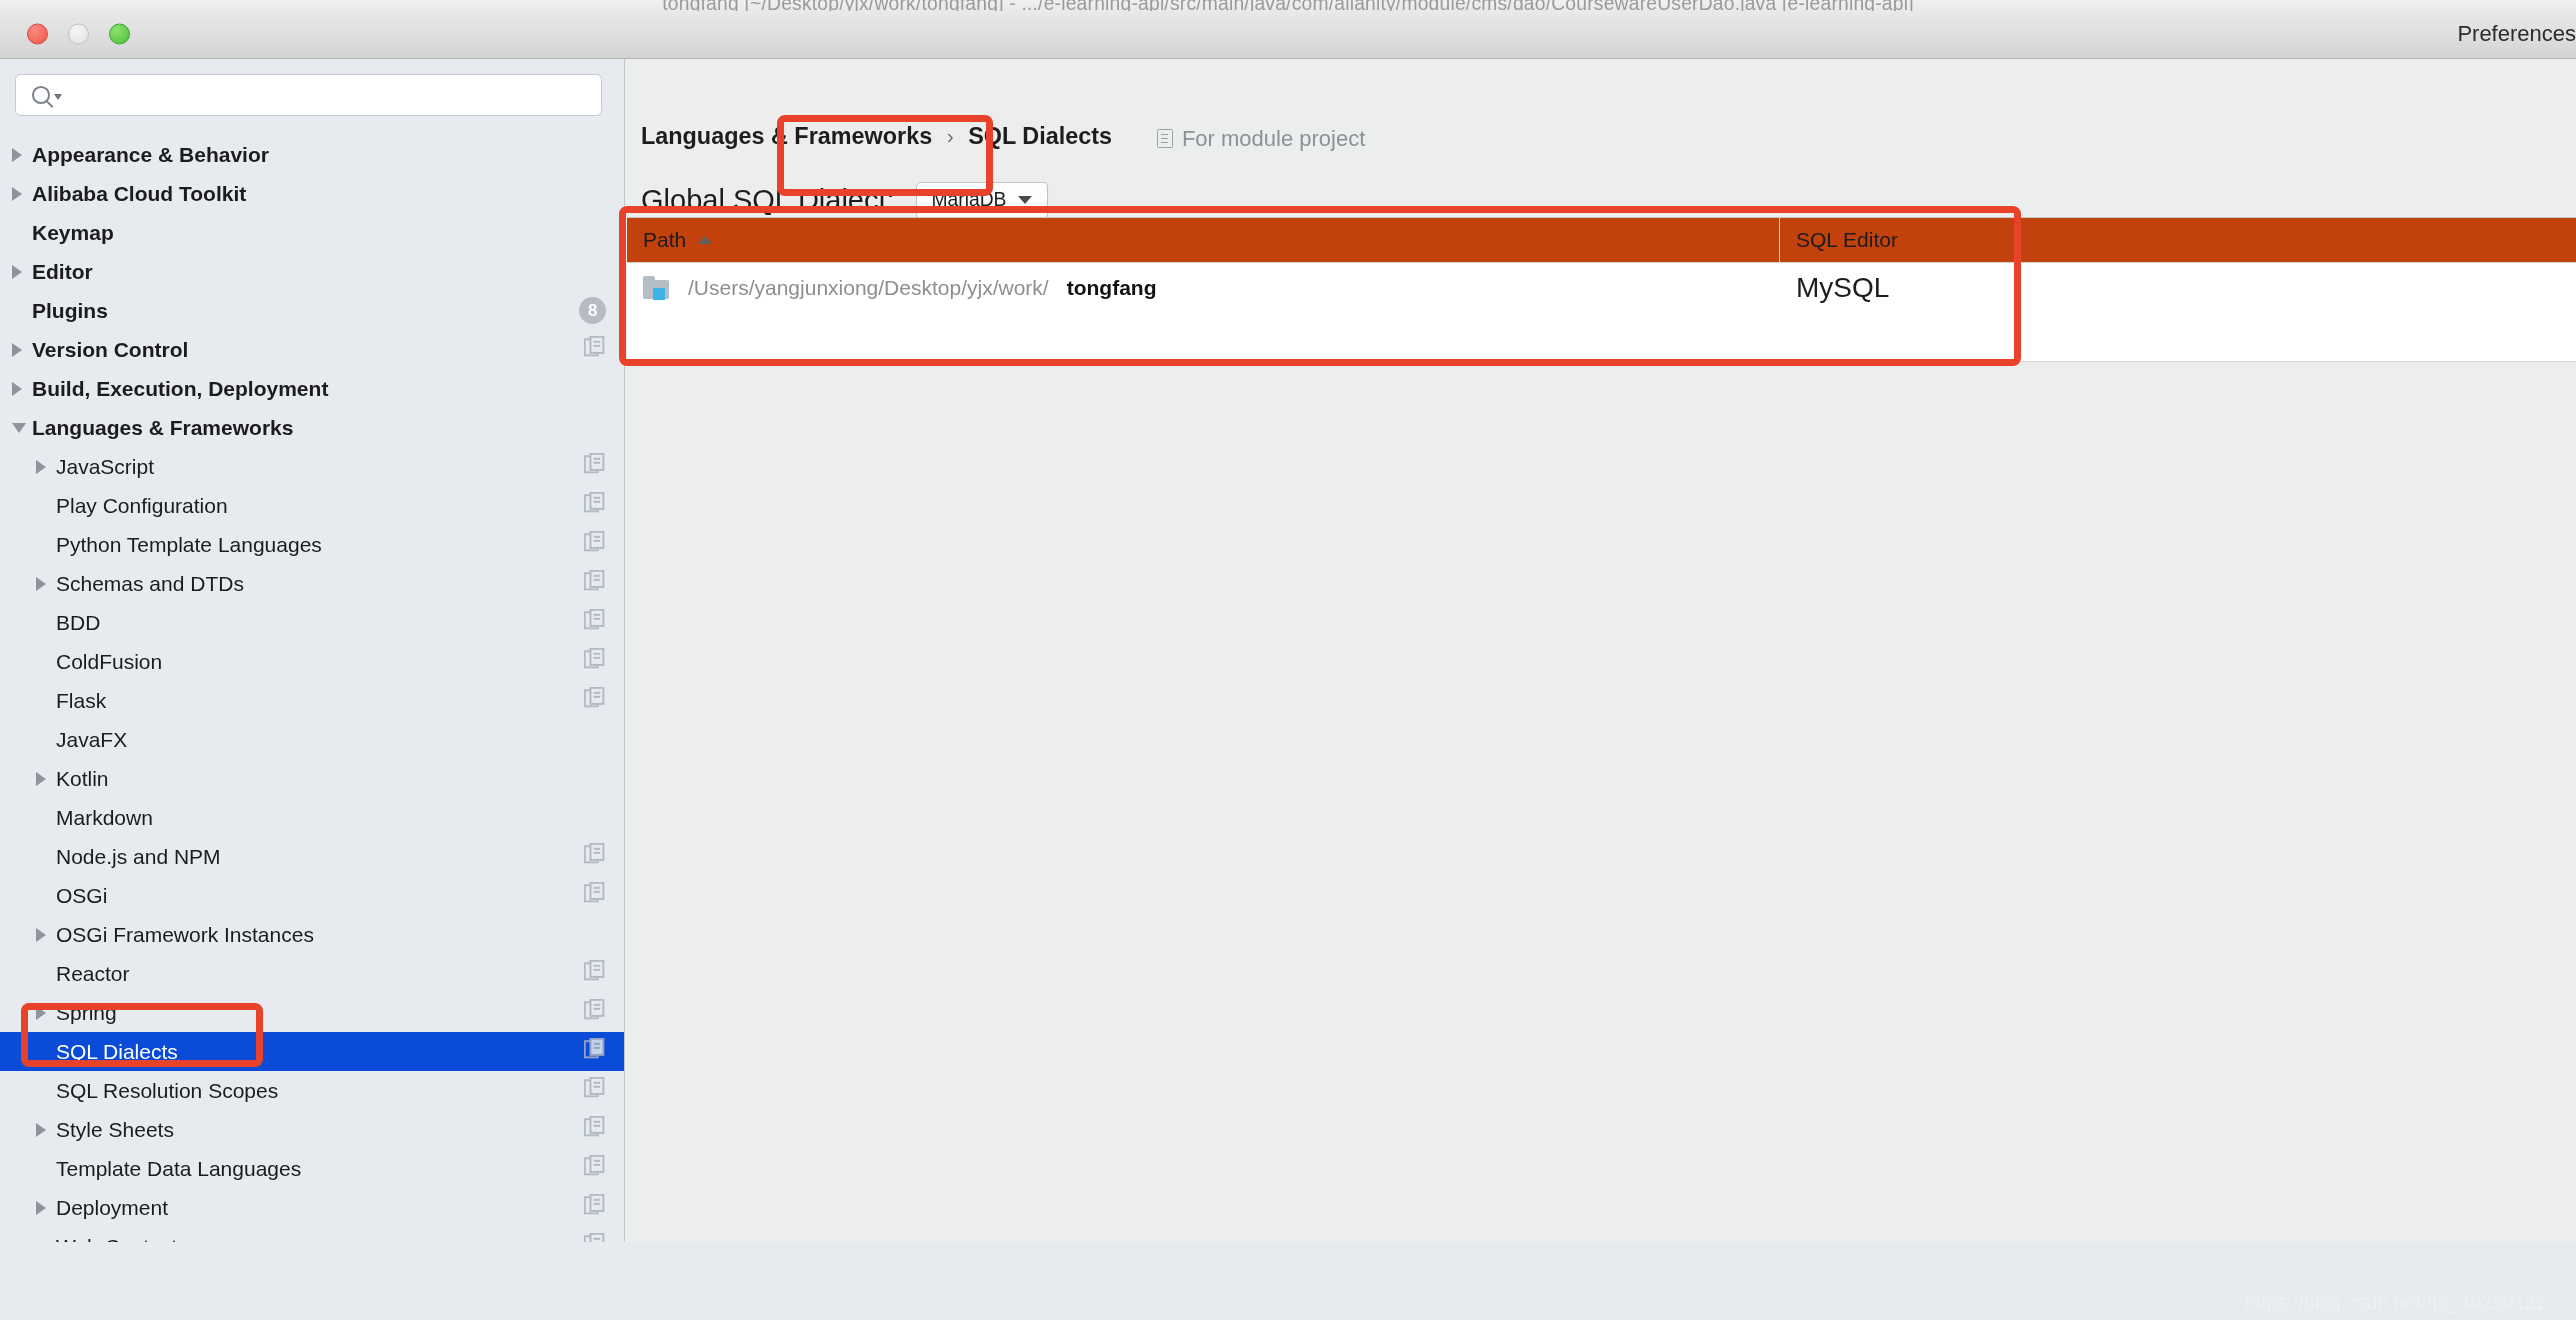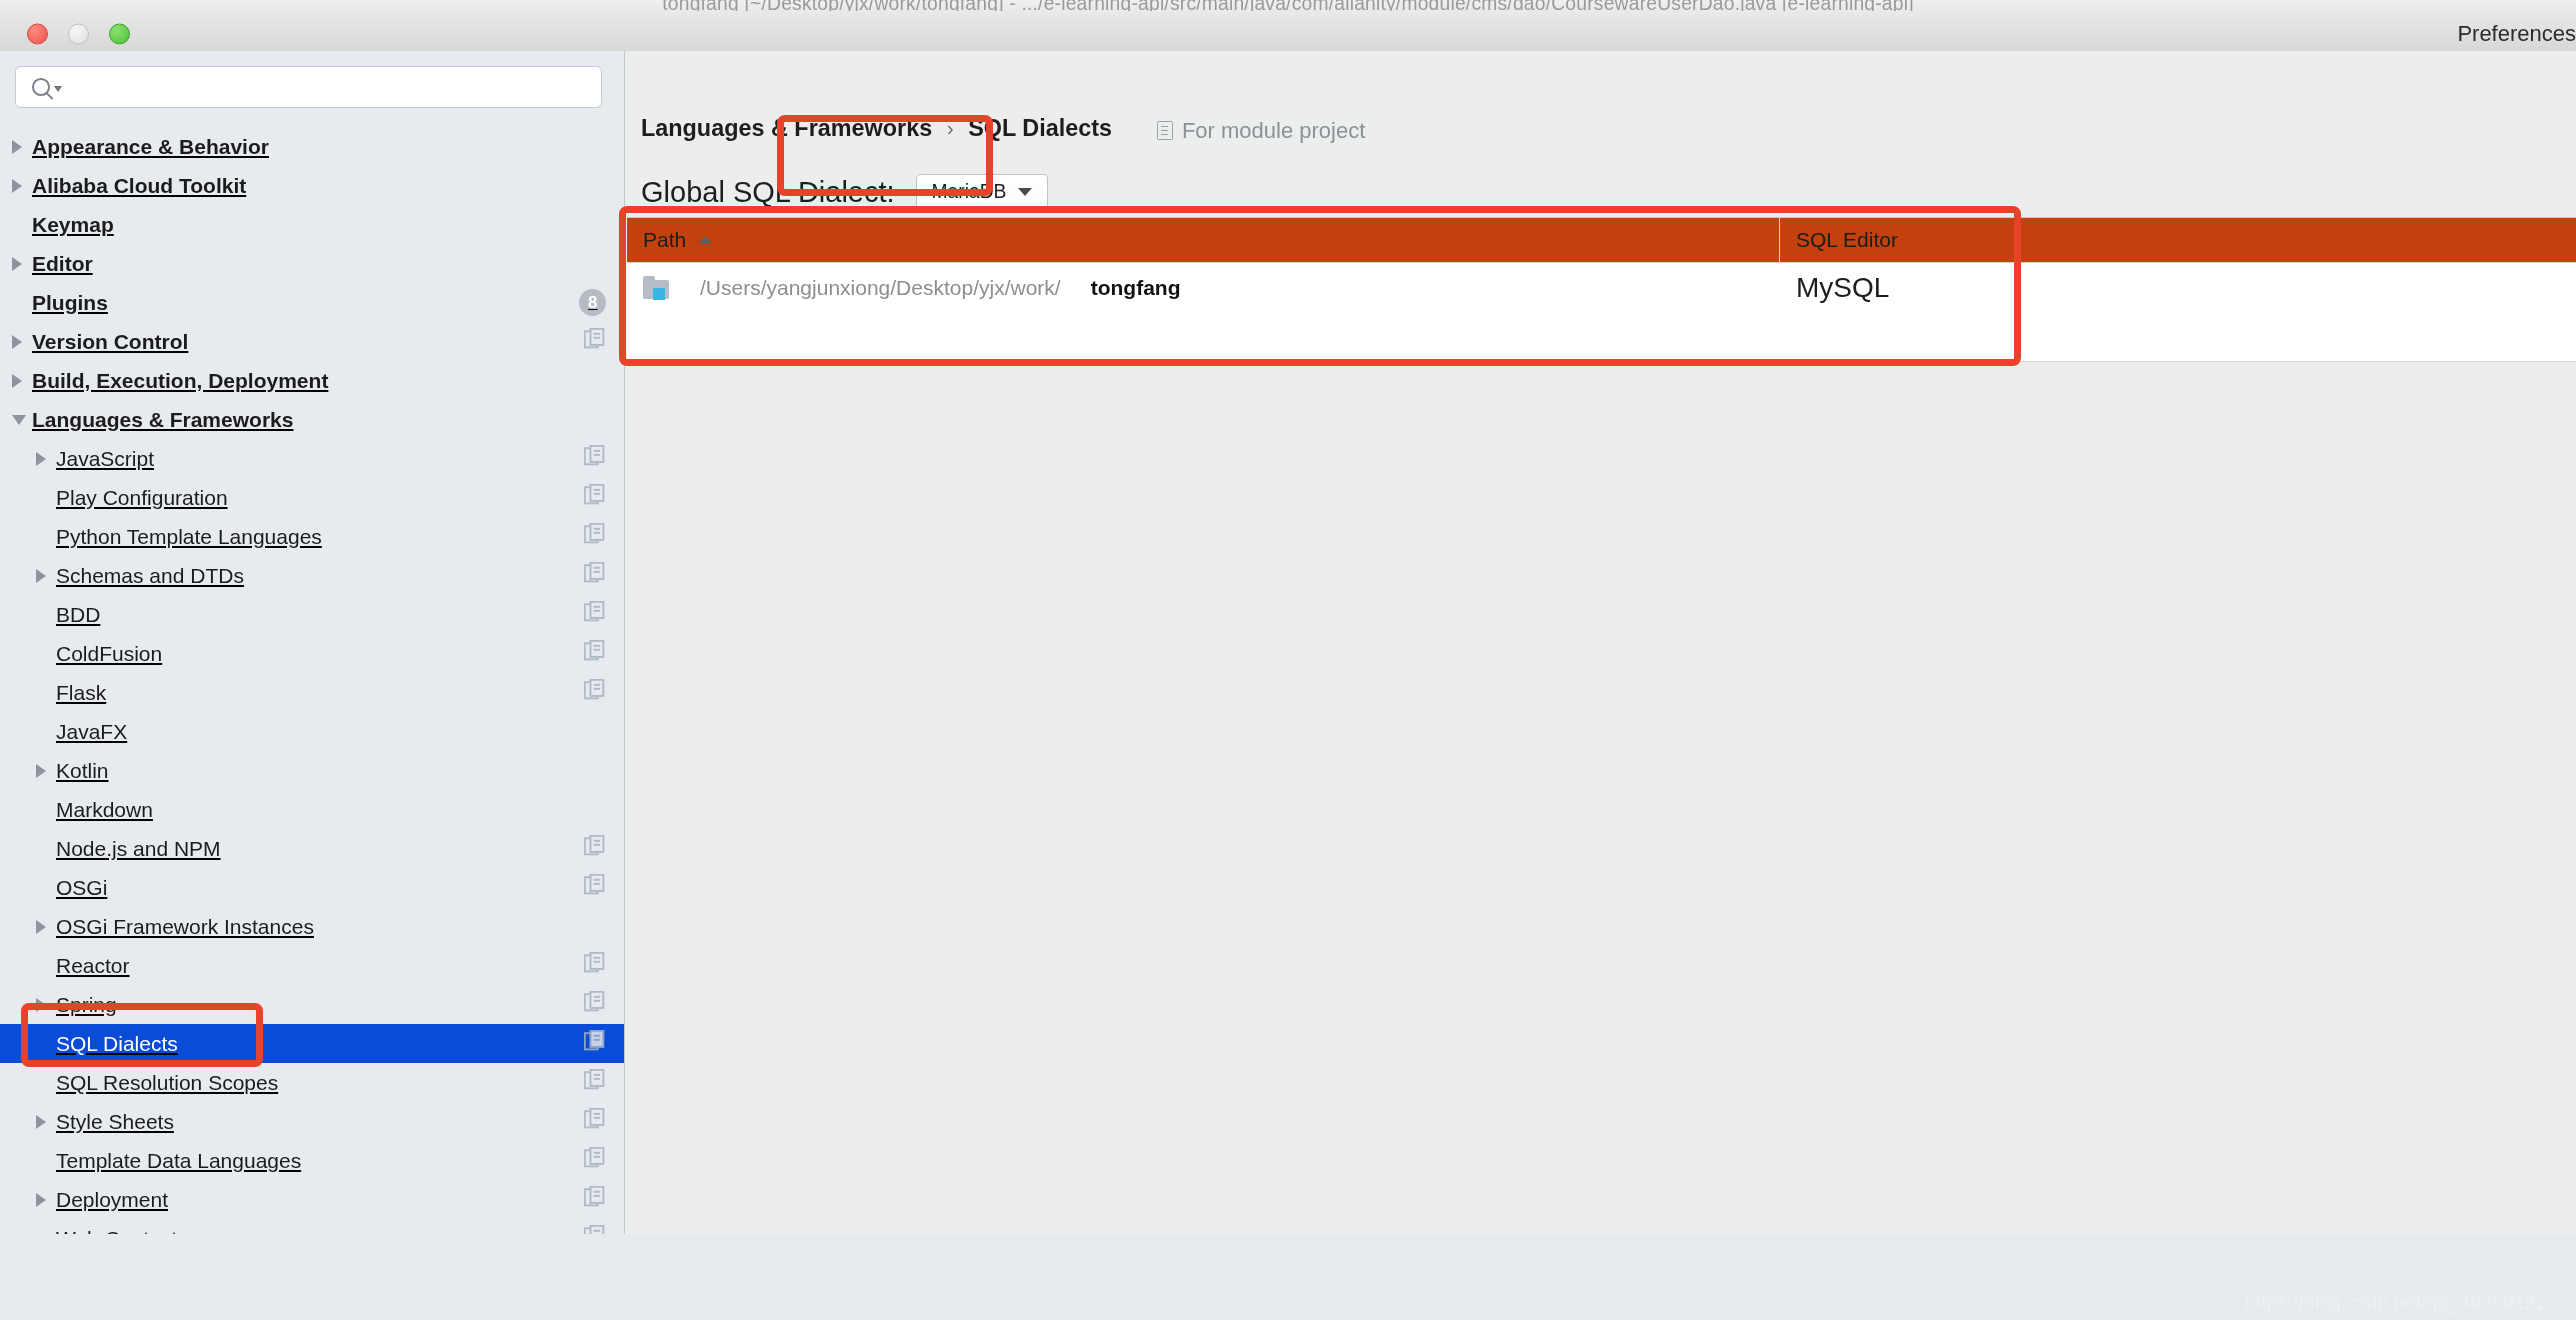--- a/index.html
+++ b/index.html
@@ -38,21 +38,21 @@
   .tl { width: 21px; height: 21px; border-radius: 50%; }
   .tl.close  { background: radial-gradient(circle at 35% 30%, #fc8b82, #ee5449); border: 0.8px solid #d6453c; }
   .tl.min    { background: radial-gradient(circle at 35% 30%, #f6f6f6, #e0e0e0); border: 0.8px solid #c2c2c2; }
   .tl.zoom   { background: radial-gradient(circle at 35% 30%, #8ce171, #4cbf36); border: 0.8px solid #3aa32b; }
   .win-title {
     position: absolute; left: 0; right: 0; top: 50%; transform: translateY(-50%);
     text-align: right; font-size: 22px; color: #2c2c2c;
   }
 
   
-  .body { position: absolute; left: 0; top: 40px; width: 2576px; height: 1183px; display: flex; text-decoration: underline; }
+  .body { position: absolute; left: 0; top: 48px; width: 2576px; height: 1183px; display: flex; }
 
   
   .sidebar {
     width: 625px; height: 100%;
     background: #e7eaee;
     border-right: 0.8px solid #c3c7cc;
     position: relative;
     overflow: hidden;
   }
   .search-wrap { padding: 15.3px 22px 0 15.3px; }
@@ -118,21 +118,21 @@
   .table {
     position: absolute; left: 627px; top: 206px; width: 1949px; height: 145px;
     background: #ffffff; border-top: 0.8px solid #c9c9c9; border-bottom: 0.8px solid #d9d9d9;
   }
   .thead { display: flex; height: 45px; background: #c2410c; border-bottom: 0.8px solid #d3d3d3; }
   .th { display: flex; align-items: center; font-size: 21px; color: #1d1d1d; padding-left: 16px; }
   .th.path { width: 1153px; border-right: 0.8px solid #d3d3d3; gap: 11.3px; }
   .th.dial { flex: 1 1 auto; }
   .sort-tri { width:0;height:0;border-left:7.3px solid transparent;border-right:7.3px solid transparent;border-bottom:8.9px solid #5f5f5f;}
   .trow-data { display: flex; height: 50px; align-items: center; }
-  .cell.path { width: 1153px; display: flex; align-items: center; padding-left: 16px; gap: 30px; font-size: 21px; }
+  .cell.path { width: 1153px; display: flex; align-items: center; padding-left: 16px; gap: 18px; font-size: 21px; }
   .cell.dial { flex: 1 1 auto; padding-left: 16px; font-size: 28px; color: #1d1d1d; }
   .path-dim { color: #8e8e8e; }
   .path-strong { color: #111111; font-weight: bold; }
   .mod-ico { position: relative; width: 27px; height: 22.6px; flex: 0 0 auto; }
   .mod-ico .f-body { position:absolute; left:0; top:4px; width:26px; height:18.5px; background:#b5bec6; border-radius:1.6px;}
   .mod-ico .f-tab { position:absolute; left:0; top:0; width:12px; height:5.6px; background:#b5bec6; border-radius:1.6px 1.6px 0 0;}
   .mod-ico .f-badge { position:absolute; left:9.7px; top:11.3px; width:12px; height:12px; background:#3cb4e5;}
 
   
   .annot { position: absolute; border: 7.3px solid #e8432a; border-radius: 8px; pointer-events: none; }

